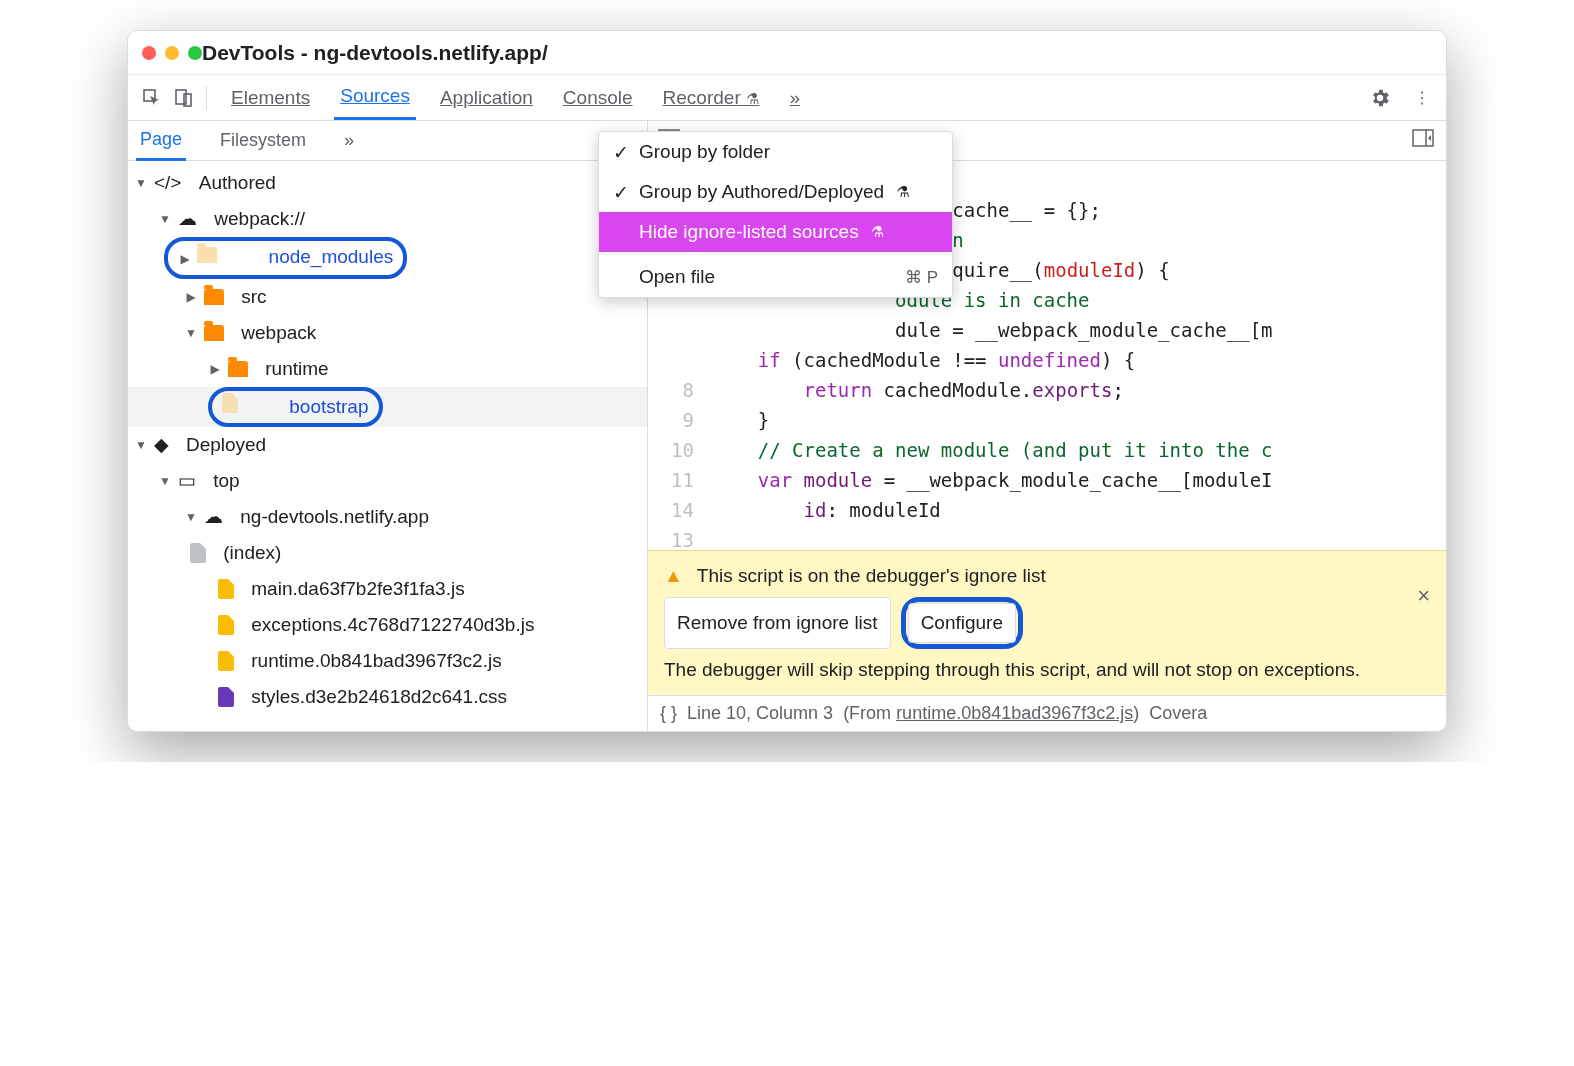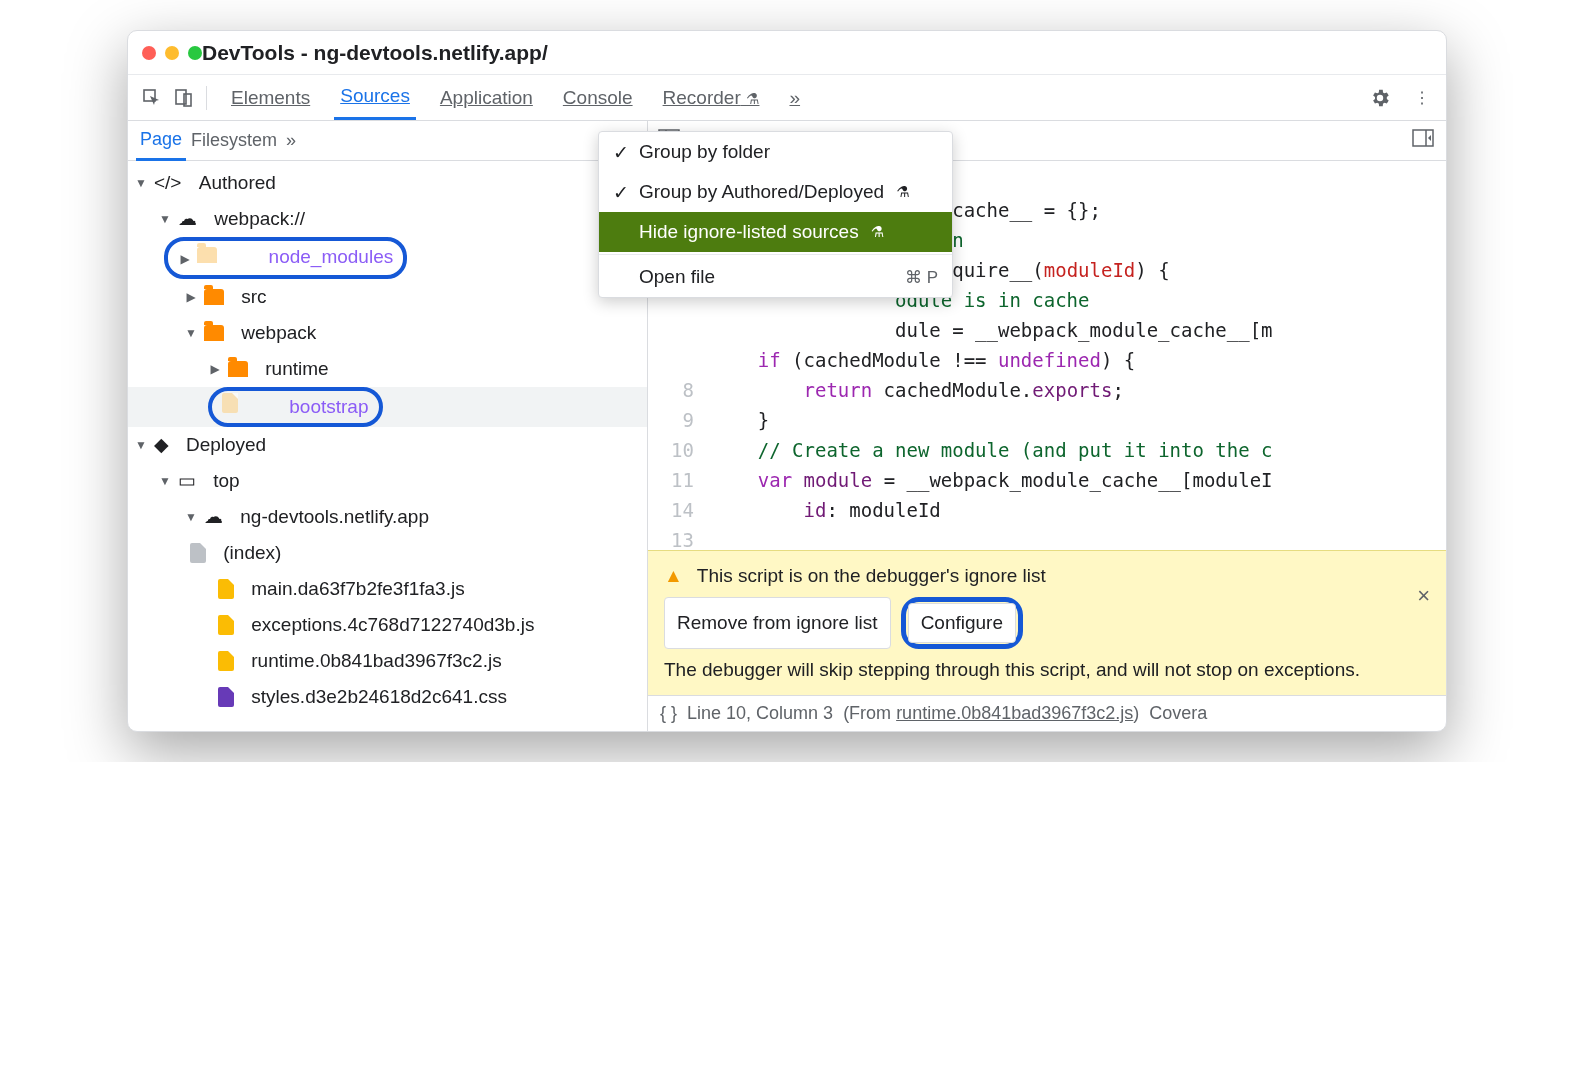--- a/index.html
+++ b/index.html
@@ -14,60 +14,60 @@
 .win-title { flex: 1; font-weight: 600; font-size: 21px; color: #202124; }
 .toolbar { height: 46px; display: flex; align-items: center; border-bottom: 1px solid #dadce0; padding: 0 10px; gap: 4px; }
 .tool-ic { width: 28px; height: 28px; display: flex; align-items: center; justify-content: center; color: #5f6368; cursor: pointer; }
 .divider { width: 1px; height: 24px; background: #dadce0; margin: 0 4px; }
 .tabs { display: flex; gap: 18px; flex: 1; align-items: center; font-size: 19px; color: #5f6368; padding-left: 10px; }
 .tabs .tab { padding: 10px 6px 10px; cursor: pointer; text-decoration: underline; }
 .tabs .tab.active { color: #1a73e8; border-bottom: 3px solid #1a73e8; font-weight: 500; }
 .right-tools { display: flex; gap: 14px; }
 .body { display: flex; height: 610px; }
 .sidebar { width: 520px; border-right: 1px solid #dadce0; display: flex; flex-direction: column; }
-.side-tabs { display: flex; align-items: center; border-bottom: 1px solid #dadce0; height: 40px; padding: 0 8px; gap: 1px; font-size: 18px; color: #5f6368; }
+.side-tabs { display: flex; align-items: center; border-bottom: 1px solid #dadce0; height: 40px; padding: 0 8px; gap: 30px; font-size: 18px; color: #5f6368; }
 .side-tabs .stab { padding: 8px 4px; cursor: pointer; }
 .side-tabs .stab.active { color: #1a73e8; border-bottom: 3px solid #1a73e8; font-weight: 500; }
 .side-tabs .more { margin-left: auto; color: #5f6368; cursor: pointer; font-size: 20px; }
 .tree { flex: 1; overflow: auto; font-size: 19px; line-height: 36px; color: #202124; padding-top: 4px; }
 .row { display: flex; align-items: center; gap: 6px; padding: 0 6px; cursor: default; white-space: nowrap; }
 .row.selected { background: #f1f3f4; }
 .tw { display: inline-block; width: 14px; text-align: center; color: #5f6368; font-size: 12px; }
 .ic { width: 20px; height: 20px; display: inline-flex; align-items: center; justify-content: center; }
 .ic.folder-o { background: #ff8a00; border-radius: 3px 3px 0 0; position: relative; width: 20px; height: 16px; }
 .ic.folder-o::before{content:"";position:absolute;top:-4px;left:0;width:9px;height:4px;background:#ff8a00;border-radius:2px 2px 0 0;}
 .ic.folder-g { background: #fbd28b; border-radius: 3px 3px 0 0; position: relative; width: 20px; height: 16px; opacity: .7; }
 .ic.folder-g::before{content:"";position:absolute;top:-4px;left:0;width:9px;height:4px;background:#fbd28b;border-radius:2px 2px 0 0;}
 .ic.doc-y { width: 16px; height: 20px; background: #fbbc04; border-radius: 2px; position: relative; }
 .ic.doc-y::after{content:"";position:absolute;top:0;right:0;width:6px;height:6px;background:#fff;clip-path:polygon(100% 0,100% 100%,0 0);}
 .ic.doc-g { width: 16px; height: 20px; background: #bdc1c6; border-radius: 2px; position: relative;}
 .ic.doc-g::after{content:"";position:absolute;top:0;right:0;width:6px;height:6px;background:#fff;clip-path:polygon(100% 0,100% 100%,0 0);}
 .ic.doc-p { width: 16px; height: 20px; background: #673ab7; border-radius: 2px; position: relative;}
 .ic.doc-p::after{content:"";position:absolute;top:0;right:0;width:6px;height:6px;background:#fff;clip-path:polygon(100% 0,100% 100%,0 0);}
 .ic.doc-gy { width: 16px; height: 20px; background: #fbd28b; border-radius: 2px; position: relative; opacity:.6;}
 .ic.doc-gy::after{content:"";position:absolute;top:0;right:0;width:6px;height:6px;background:#fff;clip-path:polygon(100% 0,100% 100%,0 0);}
-.muted { color: #8b5cf6; padding-left: 46px; }
+.muted { color: #1d4ed8; padding-left: 46px; }
 .highlight-ring { border: 4px solid #1558d6; border-radius: 20px; padding: 2px 10px; line-height: 28px; }
 .editor { flex: 1; display: flex; flex-direction: column; position: relative; }
 .ed-tabs { height: 40px; border-bottom: 1px solid #dadce0; display: flex; align-items: center; padding: 0 10px; gap: 18px; font-size: 18px; color: #5f6368; }
 .ed-tabs .ic-btn { width: 24px; height: 24px; cursor:pointer;}
 .ed-tab { padding: 8px 2px; cursor: pointer; display:flex;align-items:center;gap:6px;}
 .ed-tab.active { color: #1a73e8; border-bottom: 3px solid #1a73e8; font-style: italic; }
 .nav-toggle{margin-left:auto;}
 .code { font-family: Menlo, Monaco, Consolas, monospace; font-size: 19px; line-height: 30px; display: flex; flex: 1; overflow: hidden;}
 .gutter { width: 54px; text-align: right; color: #bdc1c6; padding: 4px 8px 0 0; user-select: none;}
 .code-body { flex: 1; padding: 4px 0 0 10px; white-space: pre; overflow: hidden;}
 .kw { color: #9c27b0;}
 .cm { color: #0d652d;}
 .va { color: #701a75;}
 .fn { color: #202124;}
 .pl { color: #c5221f;}
 .menu { position: absolute; top: 10px; left: -50px; width: 355px; background: #fff; border: 1px solid #dadce0; border-radius: 4px; box-shadow: 0 4px 16px rgba(0,0,0,.2); font-size: 19px; z-index: 50; }
 .menu .mitem { display: flex; align-items: center; height: 40px; padding: 0 14px; gap: 8px; }
-.menu .mitem.sel { background: #4d7c0f; color: #fff; }
+.menu .mitem.sel { background: #d946ef; color: #fff; }
 .menu .check { width: 18px; }
 .menu .shortcut { margin-left: auto; color: #5f6368; font-size: 17px;}
 .menu .sep{height:1px;background:#e8eaed;margin:2px 0;}
 .flask{font-size:15px;}
 .infobar { background: #fff8c5; border-top: 1px solid #e6dc80; padding: 14px 16px 14px; font-size: 19px; position: relative;}
 .infobar .warn { color: #f29900; margin-right: 6px;}
 .infobar .row1{display:flex;align-items:center;gap:8px;margin-bottom:10px;}
 .infobar .btns{display:flex;gap:10px;margin-bottom:10px;}
 .infobar button { background: #fff; border: 1px solid #dadce0; border-radius: 4px; padding: 8px 12px; font-size: 19px; color: #202124; cursor: pointer; }
 .infobar .closex{position:absolute;top:32px;right:16px;color:#5f6368;cursor:pointer;font-size:22px;}

